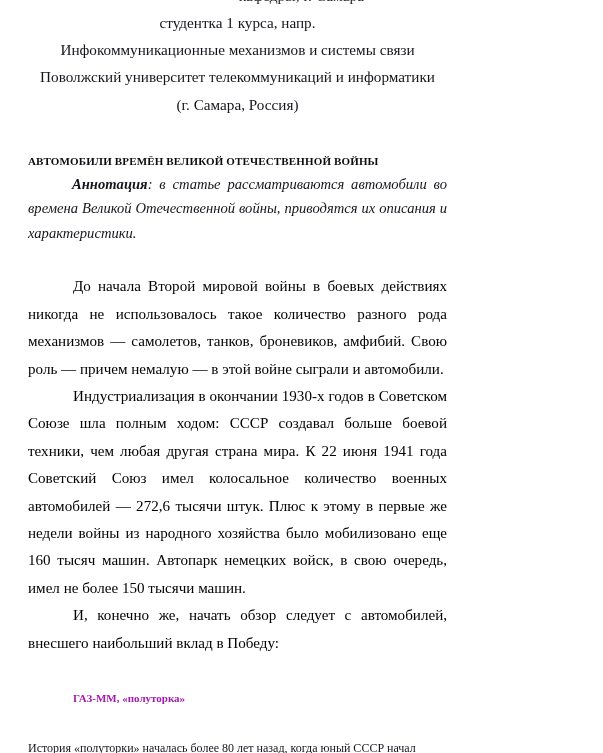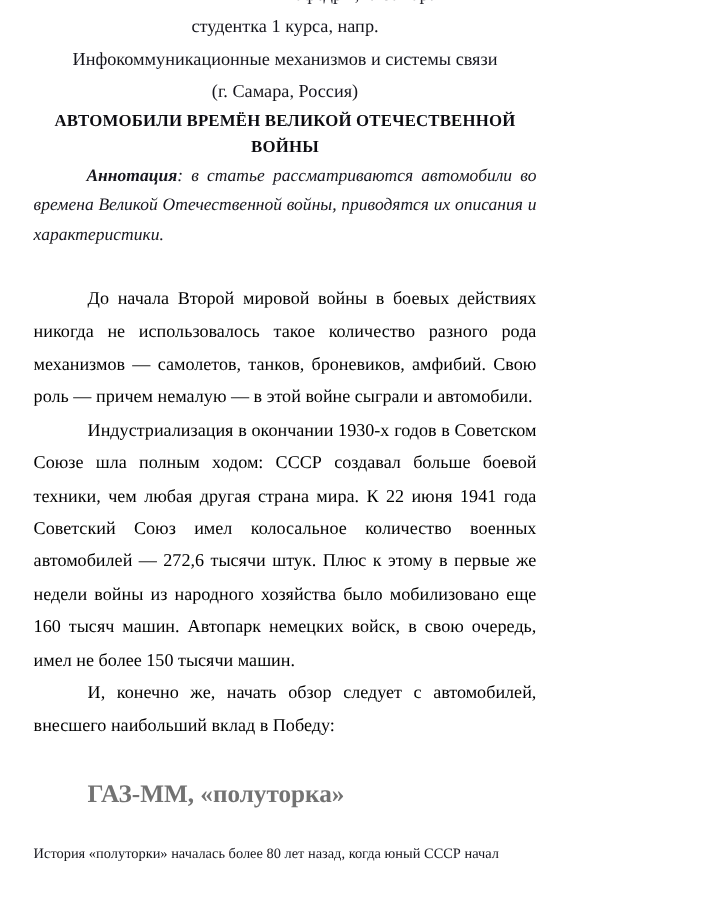--- a/index.html
+++ b/index.html
@@ -47,25 +47,26 @@
   }
   .center-line {
     text-align: center;
     font-size: 15.2px;
     line-height: 27.2px;
     color: #15151c;
     white-space: nowrap;
   }
 
   .doc-title {
-    text-align: center;
+    text-align: left;
     font-weight: bold;
-    font-size: 14px;
+    font-size: 11px;
     line-height: 22px;
     letter-spacing: 0.15px;
+    margin-top: 32px;
     color: #0d0d12;
   }
 
   .abstract, .keywords {
     font-style: italic;
     font-size: 14.6px;
     line-height: 24.5px;
     text-align: justify;
     text-indent: 44px;
     color: #15151c;
@@ -82,25 +83,25 @@
     line-height: 27.4px;
     text-align: justify;
     text-indent: 45px;
     color: #000000;
     margin: 0;
   }
   .par-first { margin-top: 28px; }
 
   .section-head {
     font-weight: bold;
-    font-size: 21px;
+    font-size: 11px;
     line-height: 22px;
     margin-top: 30px;
     padding-left: 45px;
-    color: #737373;
+    color: #a21caf;
   }
 
   .tail-par {
     margin-top: 26px;
     font-size: 12px;
     line-height: 27.4px;
     text-align: justify;
     color: #15151c;
   }
 </style>
@@ -109,20 +110,21 @@
 
 <div class="page">
 
   <div class="cut-line">
     <span>кафедры, г. Самара</span>
   </div>
 
   <div class="header-block">
     <div class="center-line">студентка 1 курса, напр.</div>
     <div class="center-line">Инфокоммуникационные механизмов и системы связи</div>
+    <div class="center-line">Поволжский университет телекоммуникаций и информатики</div>
     <div class="center-line">(г. Самара, Россия)</div>
   </div>
 
   <div class="doc-title">АВТОМОБИЛИ ВРЕМЁН ВЕЛИКОЙ ОТЕЧЕСТВЕННОЙ ВОЙНЫ</div>
 
   <div class="abstract">
     <span class="lbl">Аннотация</span><span>: </span><span>в статье рассматриваются автомобили во времена Великой Отечественной войны, приводятся их описания и характеристики.</span>
   </div>
 
 

